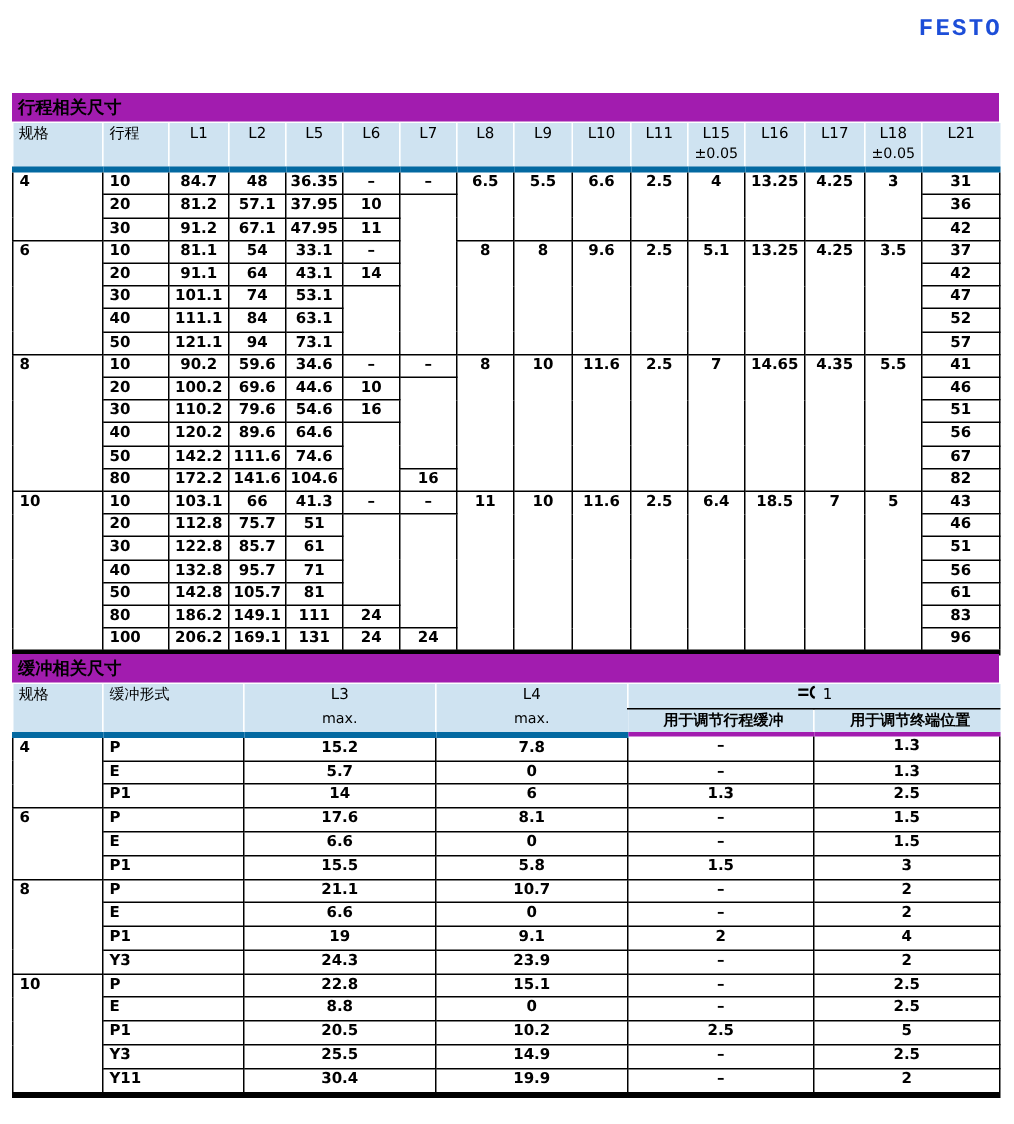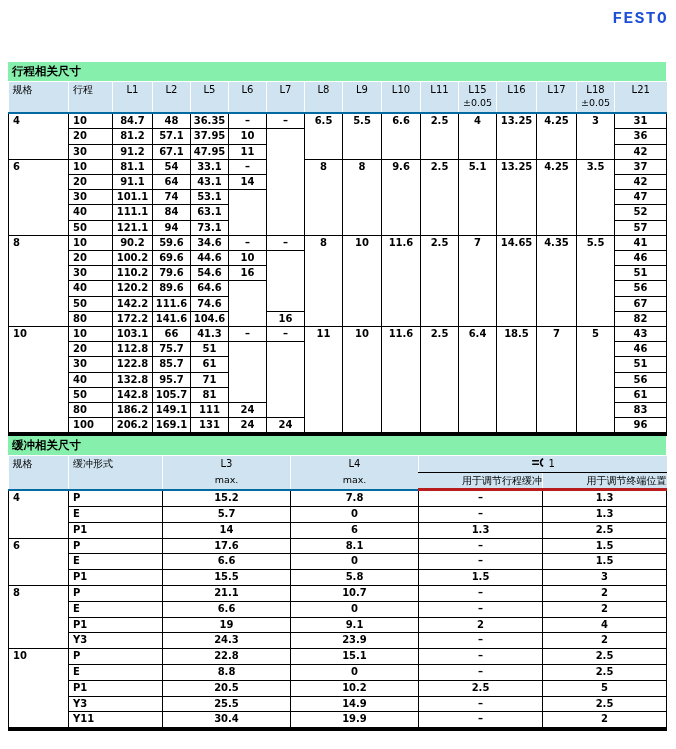--- a/index.html
+++ b/index.html
@@ -12,45 +12,45 @@
   .page-title { font-size:16px; font-weight:bold; margin:0; line-height:1.1; }
   .page-subtitle { font-size:10.5px; margin-top:3px; }
   .brand-logo {
     position:absolute; top:4px; right:0; color:#1d4ed8; font-weight:bold;
     font-size:16px; letter-spacing:1.5px; font-family:Liberation Mono, monospace;
   }
   .tbl-wrap { position:absolute; left:8px; width:658px; }
   #wrap-stroke { top:62px; }
   #wrap-cushion { top:436px; }
   .tbl-title {
-    background:#86efac; font-weight:bold; font-size:11.5px;
+    background:#a21caf; font-weight:bold; font-size:11.5px;
     padding:3px 4px 3px 4px; margin-bottom:1px; line-height:1.15;
   }
   table { border-collapse:collapse; table-layout:fixed; width:658px; border-bottom:4px solid #000; }
   th {
     background:#cfe3f1; font-weight:normal; font-size:10px; text-align:center;
     vertical-align:top; padding:2px 0 1px 0; border-left:1px solid #fff;
-    border-bottom:2px solid #0369a1; line-height:1.25;
+    border-bottom:4px solid #0369a1; line-height:1.25;
   }
   th:first-child { border-left:none; }
   th.hl { text-align:left; padding-left:4px; }
   th .sub { font-size:9.5px; font-weight:normal;text-align:center; }
   #stroke-table th { height:31px; }
   td {
     border:1px solid #000; font-size:10px; font-weight:bold; text-align:center;
     vertical-align:top; padding:0; overflow:hidden;
   }
   #stroke-table td { height:15.15px; line-height:14.2px; }
   #cushion-table td { height:15.6px; line-height:14.8px; }
   td.l { text-align:left; padding-left:4px; }
   
   #cushion-table th.two-row { height:33px; }
   #cushion-table th .sub { margin-top:3px; display:block; }
   #cushion-table th.grp { border-bottom:1px solid #000; height:16px; vertical-align:middle; padding:0; }
-  #cushion-table th.subhead { height:15px; text-align:right; padding-left:4px; border-bottom:3px solid #b91c1c; vertical-align:middle; }
+  #cushion-table th.subhead { height:15px; text-align:center; padding-left:4px; border-bottom:3px solid #a21caf; vertical-align:middle;font-weight:bold; }
   .tool { display:inline-flex; align-items:center; gap:3px; font-size:10px; font-weight:normal; }
   .tool svg { display:inline-block; }
 </style>
 </head>
 <body>
 
 <div class="doc-header">
   <div class="brand-logo">FESTO</div>
 </div>
 

